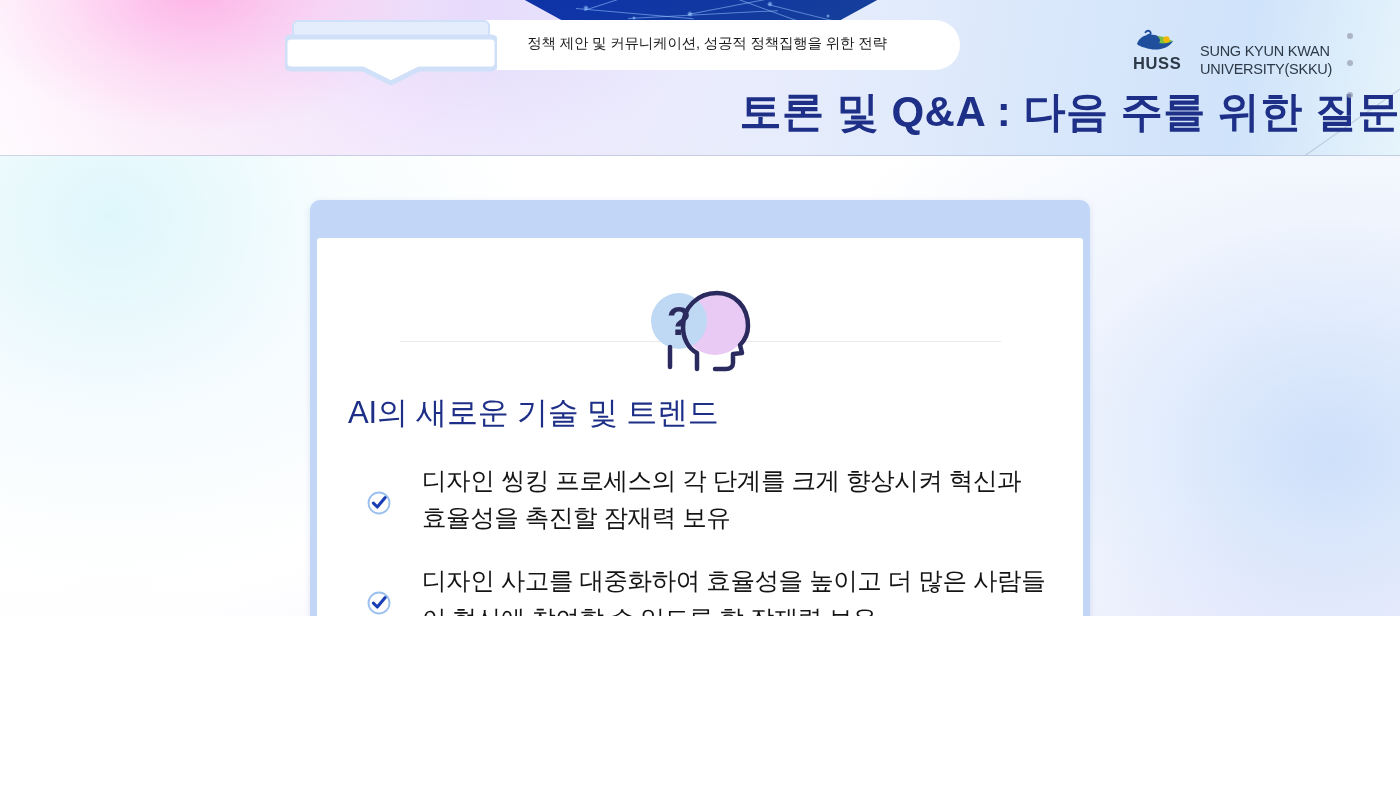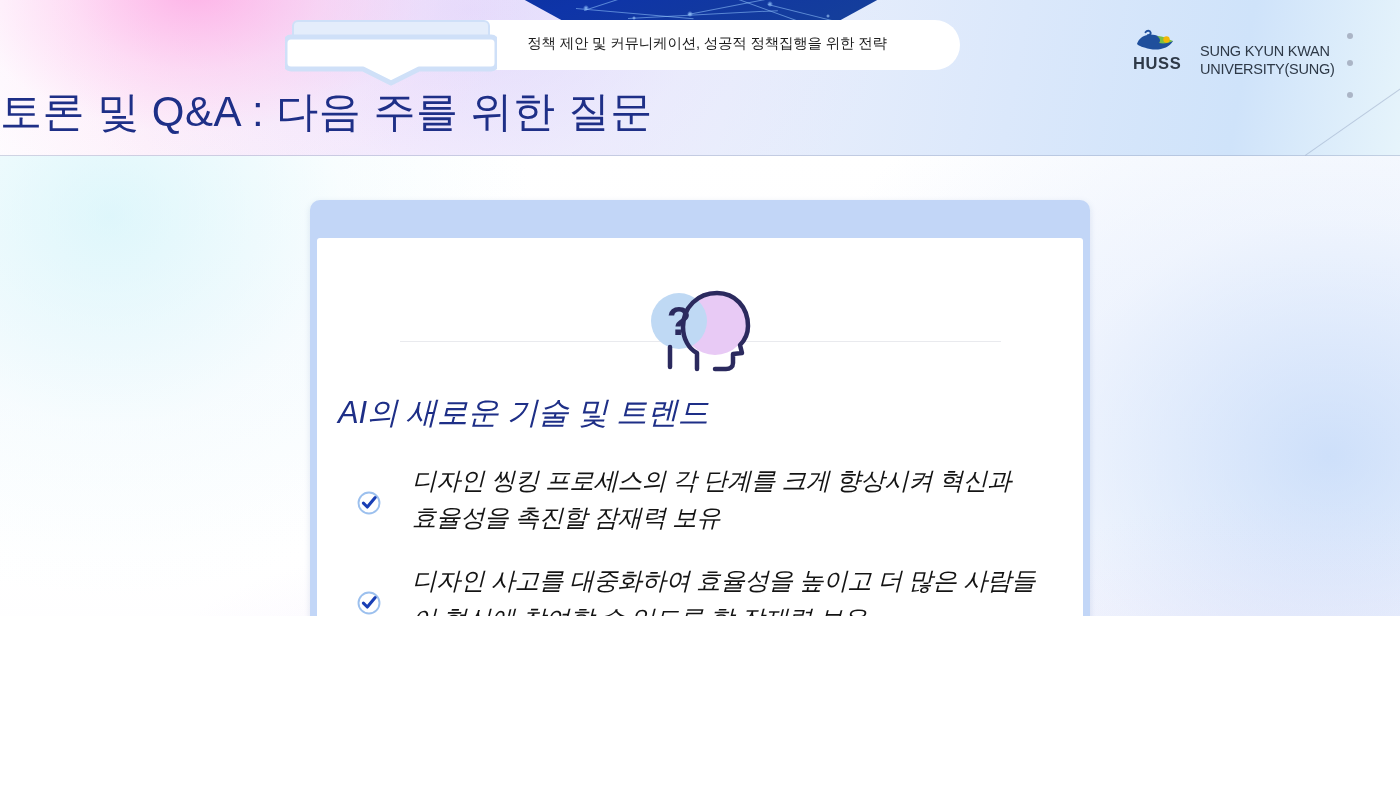--- a/index.html
+++ b/index.html
@@ -148,23 +148,23 @@
     border-radius: 50%;
     background: #9aa1b4;
     opacity: 0.75;
   }
 
   
   .slide-title {
     position: absolute;
     left: 0; top: 84px;
     width: 1400px;
-    text-align: left;
+    text-align: right;
     font-size: 42px;
-    font-weight: 400;
+    font-weight: 700;
     color: #1e2f87;
     letter-spacing: 0.5px;
     z-index: 3;
   }
 
   
   .card-frame {
     position: absolute;
     left: 310px; top: 200px;
     width: 780px; height: 527px;
@@ -201,24 +201,23 @@
     position: absolute;
     left: 400px; top: 341px;
     width: 601px; height: 1px;
     background: #e9eaee;
     z-index: 4;
   }
 
   
   .card-body {
     position: absolute;
-    left: 338px; top: 392px;
+    left: 348px; top: 392px;
     width: 700px;
     z-index: 5;
-    font-style: italic;
   }
   .card-heading {
     font-size: 31px;
     font-weight: 400;
     color: #1e2f87;
     letter-spacing: -0.2px;
     margin-bottom: 28px;
   }
   .bullet-list { list-style: none; }
   .bullet-item {
@@ -270,21 +269,21 @@
       <svg class="logo-mark-glyph" width="46" height="24" viewBox="0 0 46 24" aria-hidden="true">
         <path d="M4 15 C6 8, 14 4, 22 6 C29 8, 33 13, 40 12 C36 19, 26 22, 17 20 C10 18.5, 6 17, 4 15 Z" fill="#1f4f9c"></path>
         <path d="M24 7 C30 7, 35 10, 40 12 C36 14, 31 15, 26 14 C28 12, 27 9, 24 7 Z" fill="#7bc043"></path>
         <circle cx="33.5" cy="10.5" r="3.2" fill="#f2b705"></circle>
         <path d="M12.5 3.2 C14 1.2, 17 1.4, 17.6 3.4 C18.1 5.1, 16.4 6.4, 14.8 6.1" fill="none" stroke="#1f4f9c" stroke-width="1.9" stroke-linecap="round"></path>
       </svg>
       <div class="logo-huss">HUSS</div>
     </div>
     <div class="logo-words">
       <div>SUNG KYUN KWAN</div>
-      <div>UNIVERSITY(SUNG)</div>
+      <div>UNIVERSITY(SKKU)</div>
     </div>
   </div>
 
   <div class="deco-dots">
     <div class="deco-dot" style="left:1347px; top:33px;"></div>
     <div class="deco-dot" style="left:1347px; top:60px;"></div>
     <div class="deco-dot" style="left:1347px; top:92px;"></div>
   </div>
 
   <h1 class="slide-title">토론 및 Q&amp;A : 다음 주를 위한 질문</h1>

